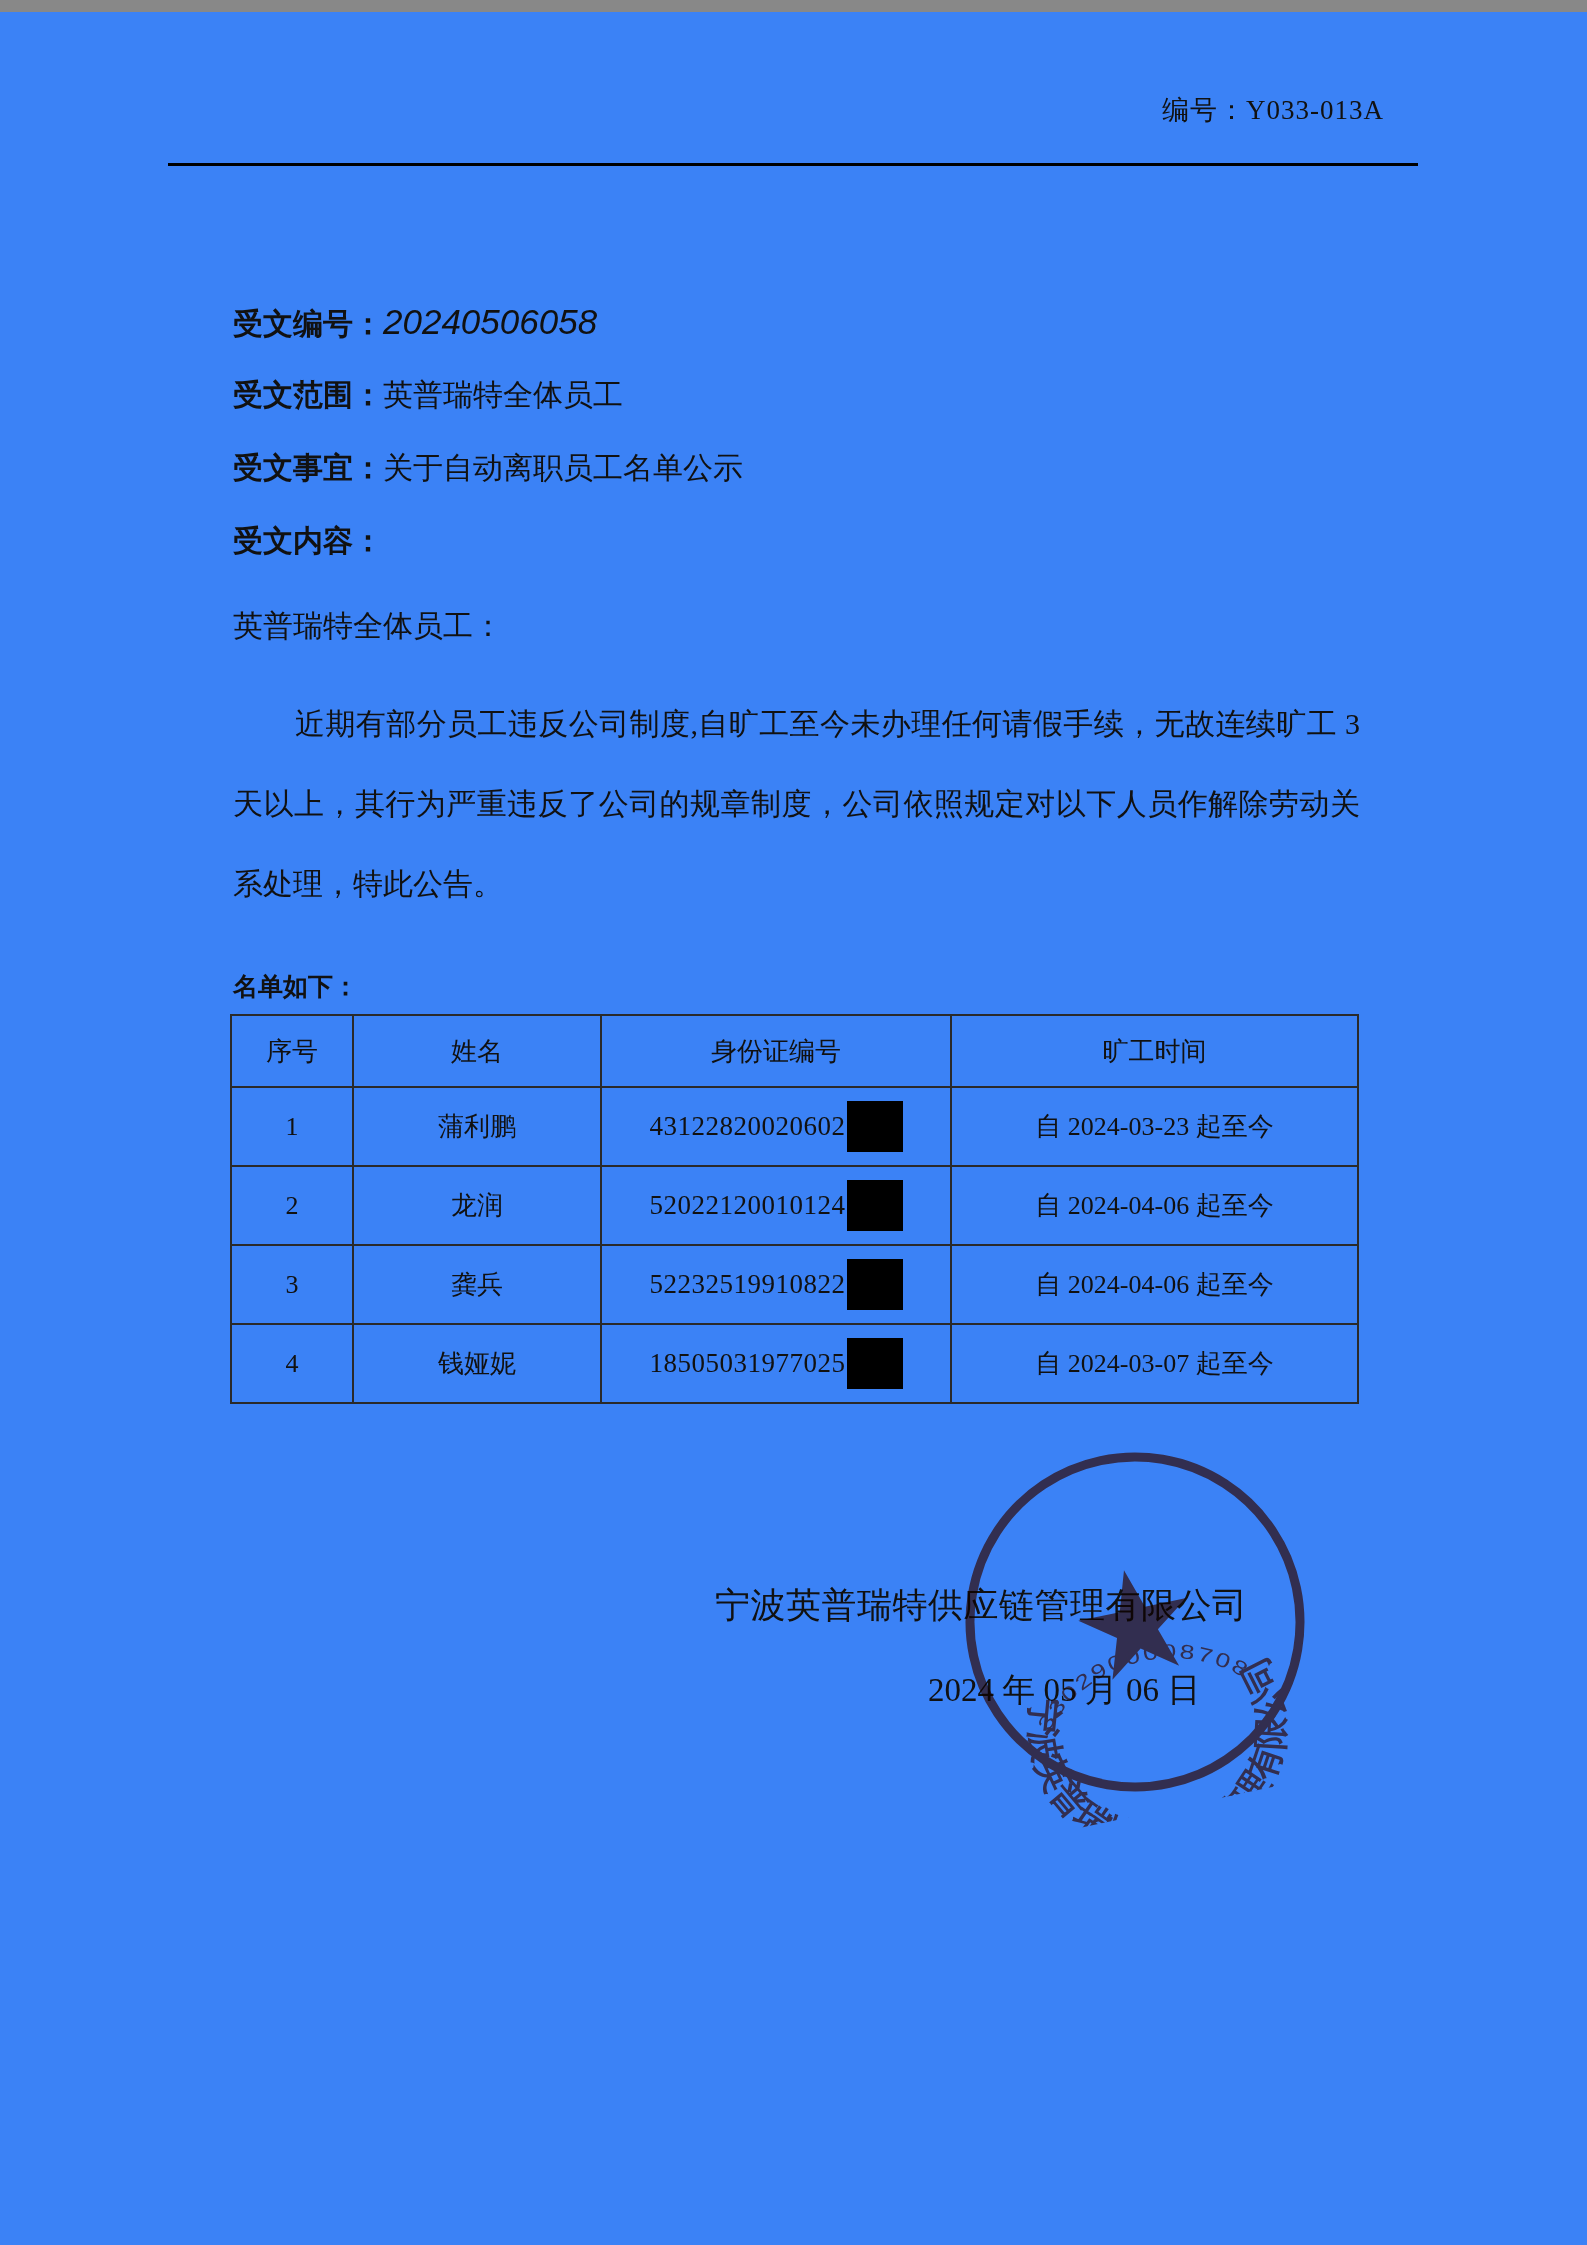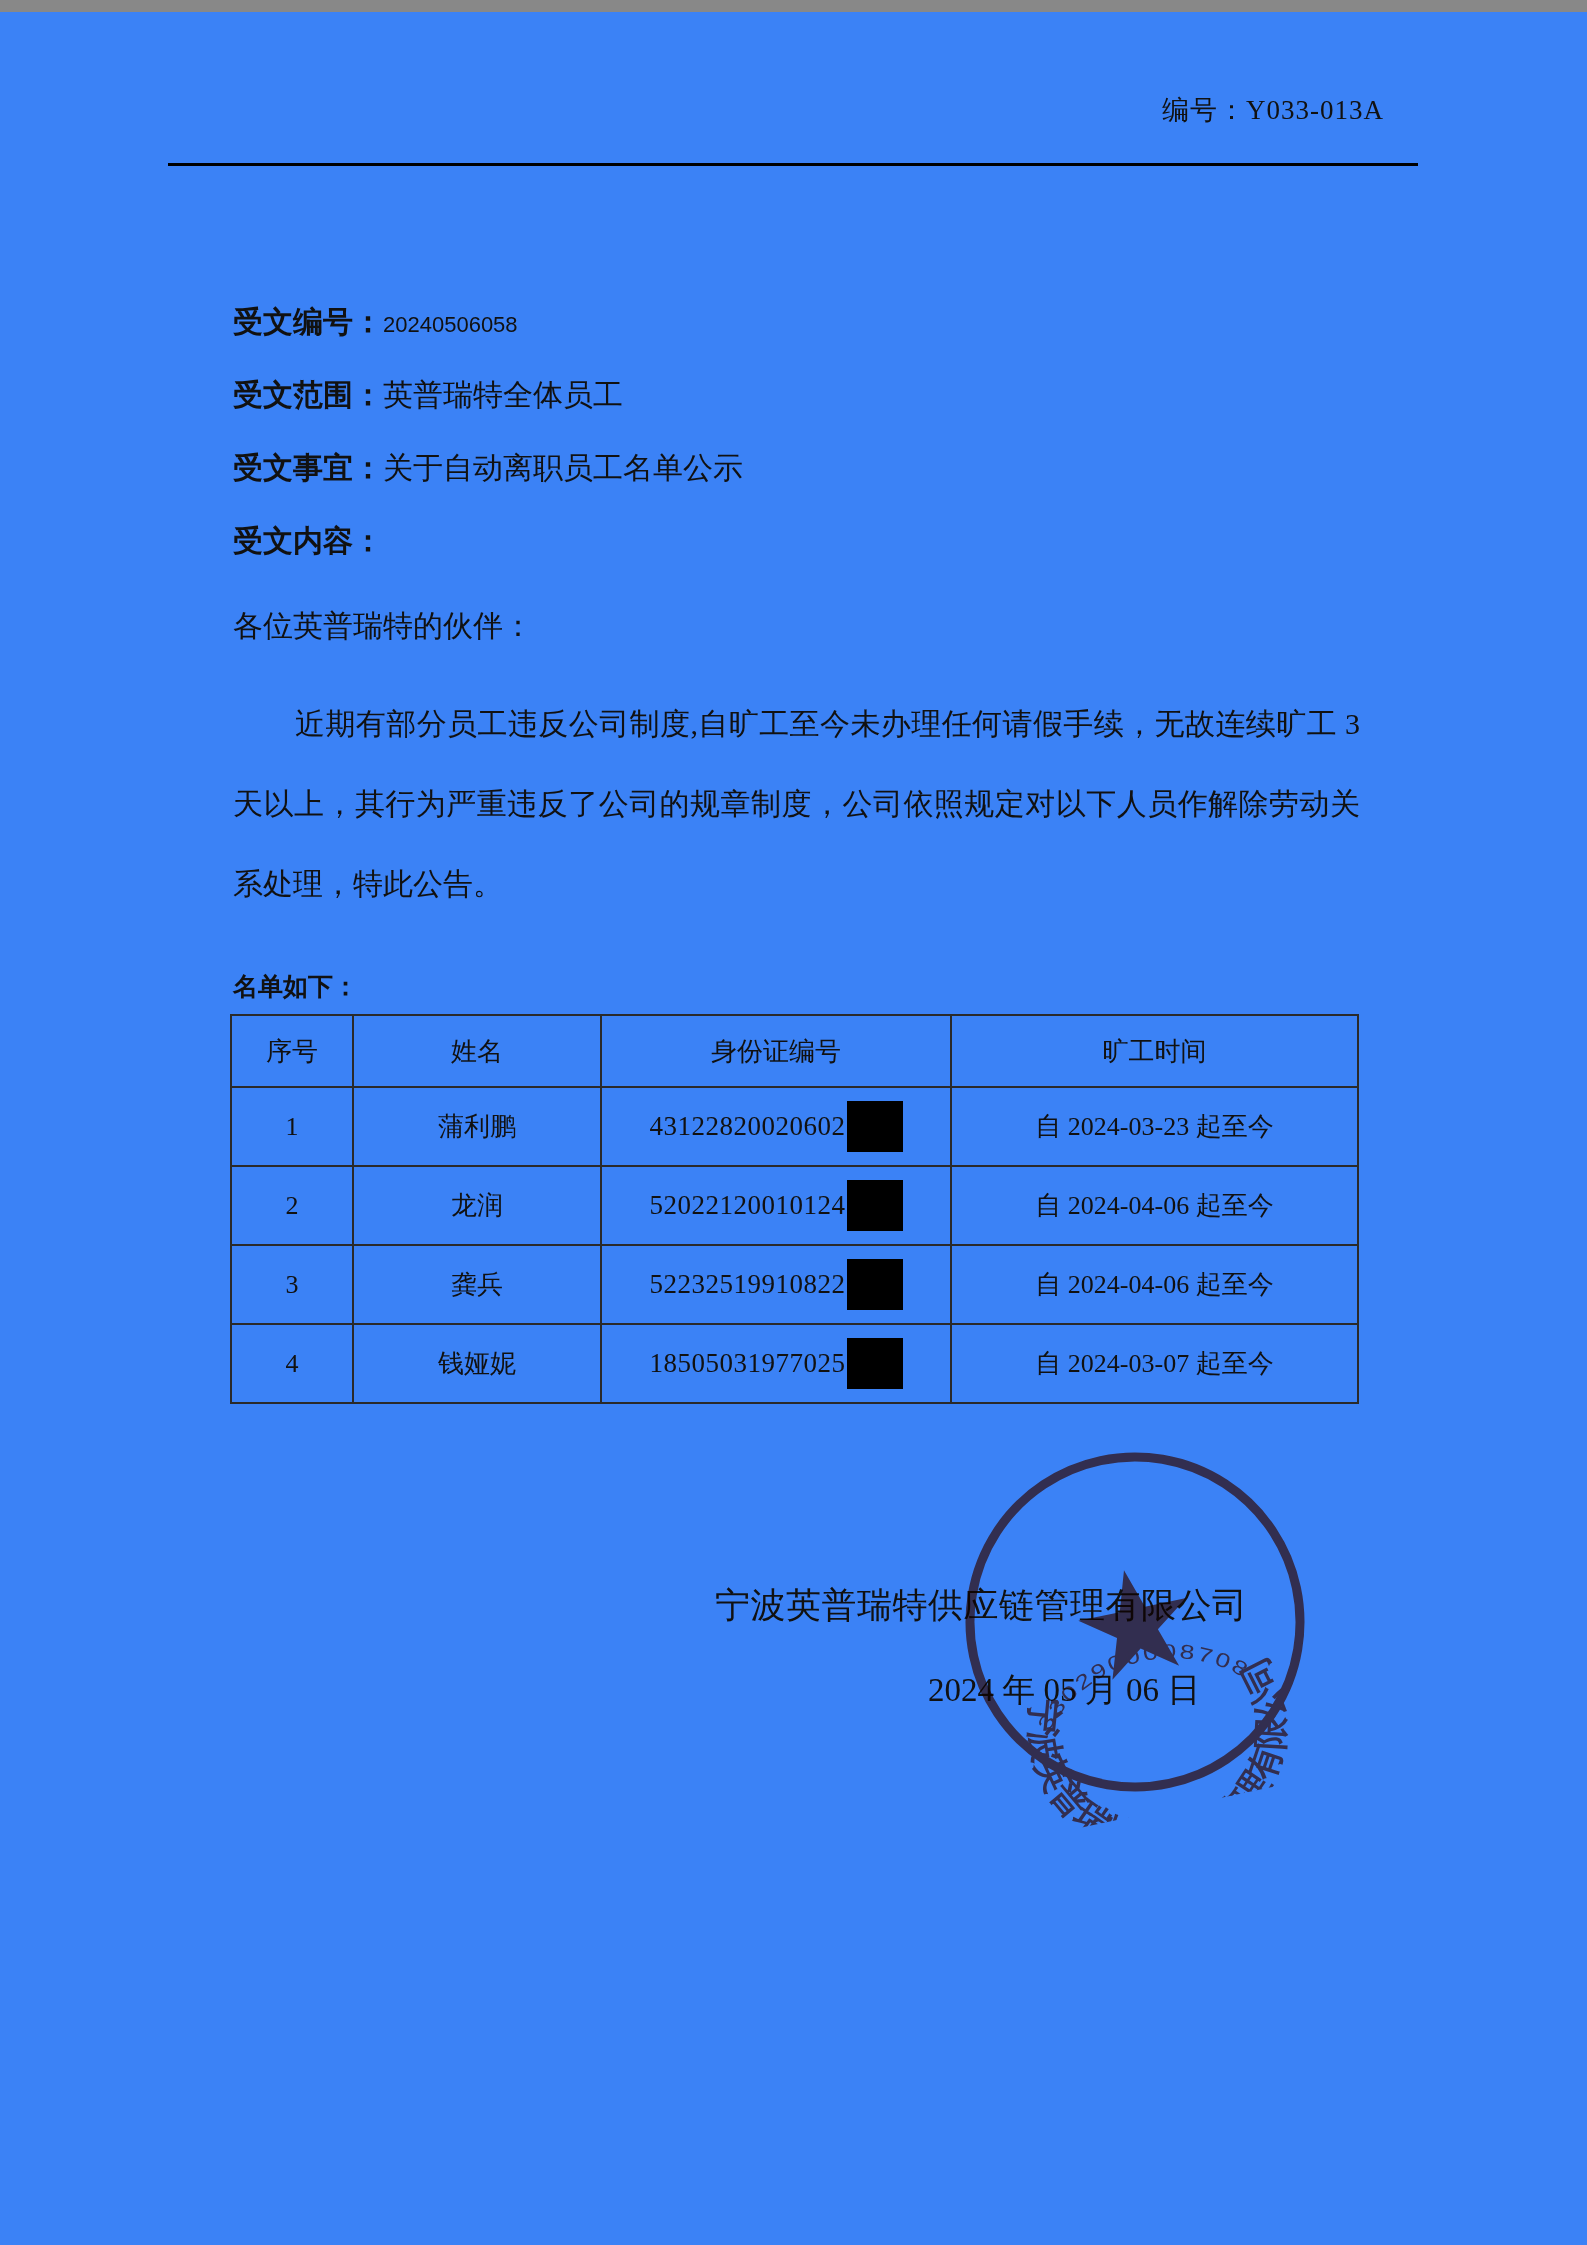--- a/index.html
+++ b/index.html
@@ -25,21 +25,21 @@
     position:absolute;top:183px;left:0;width:100%;
     text-align:center;font-size:54px;font-weight:bold;
     white-space:pre;
   }
   .field{
     position:absolute;left:233px;
     font-size:30px;white-space:pre;
   }
   .field .lbl{font-weight:bold;}
   .f0{top:290px}.f1{top:363px}.f2{top:436px}.f3{top:509px}
-  .f0 .val{font-family:"Liberation Sans","DejaVu Sans",sans-serif;font-size:22px;}
+  .f0 .val{font-family:"Liberation Sans","DejaVu Sans",sans-serif;font-size:35px;font-style:italic;}
   .salutation{
     position:absolute;top:594px;left:233px;font-size:30px;
   }
   .body-par{
     position:absolute;top:672px;left:233px;width:1127px;
     font-size:30px;line-height:80px;
     text-indent:62px;text-align:justify;
   }
   .list-label{
     position:absolute;top:958px;left:233px;
@@ -91,21 +91,21 @@
 <div class="page">
 
   <div class="doc-number">编号：Y033-013A</div>
   <div class="divider"></div>
 
   <div class="field f0"><span class="lbl">受文编号：</span><span class="val">20240506058</span></div>
   <div class="field f1"><span class="lbl">受文范围：</span><span class="val">英普瑞特全体员工</span></div>
   <div class="field f2"><span class="lbl">受文事宜：</span><span class="val">关于自动离职员工名单公示</span></div>
   <div class="field f3"><span class="lbl">受文内容：</span><span class="val"></span></div>
 
-  <div class="salutation">各位英普瑞特的伙伴：</div>
+  <div class="salutation">英普瑞特全体员工：</div>
 
   <div class="body-par">近期有部分员工违反公司制度,自旷工至今未办理任何请假手续，无故连续旷工 3 天以上，其行为严重违反了公司的规章制度，公司依照规定对以下人员作解除劳动关系处理，特此公告。</div>
 
   <div class="list-label">名单如下：</div>
 
   <table class="roster">
     <colgroup>
         <col class="c-no">
         <col class="c-name">
         <col class="c-id">

